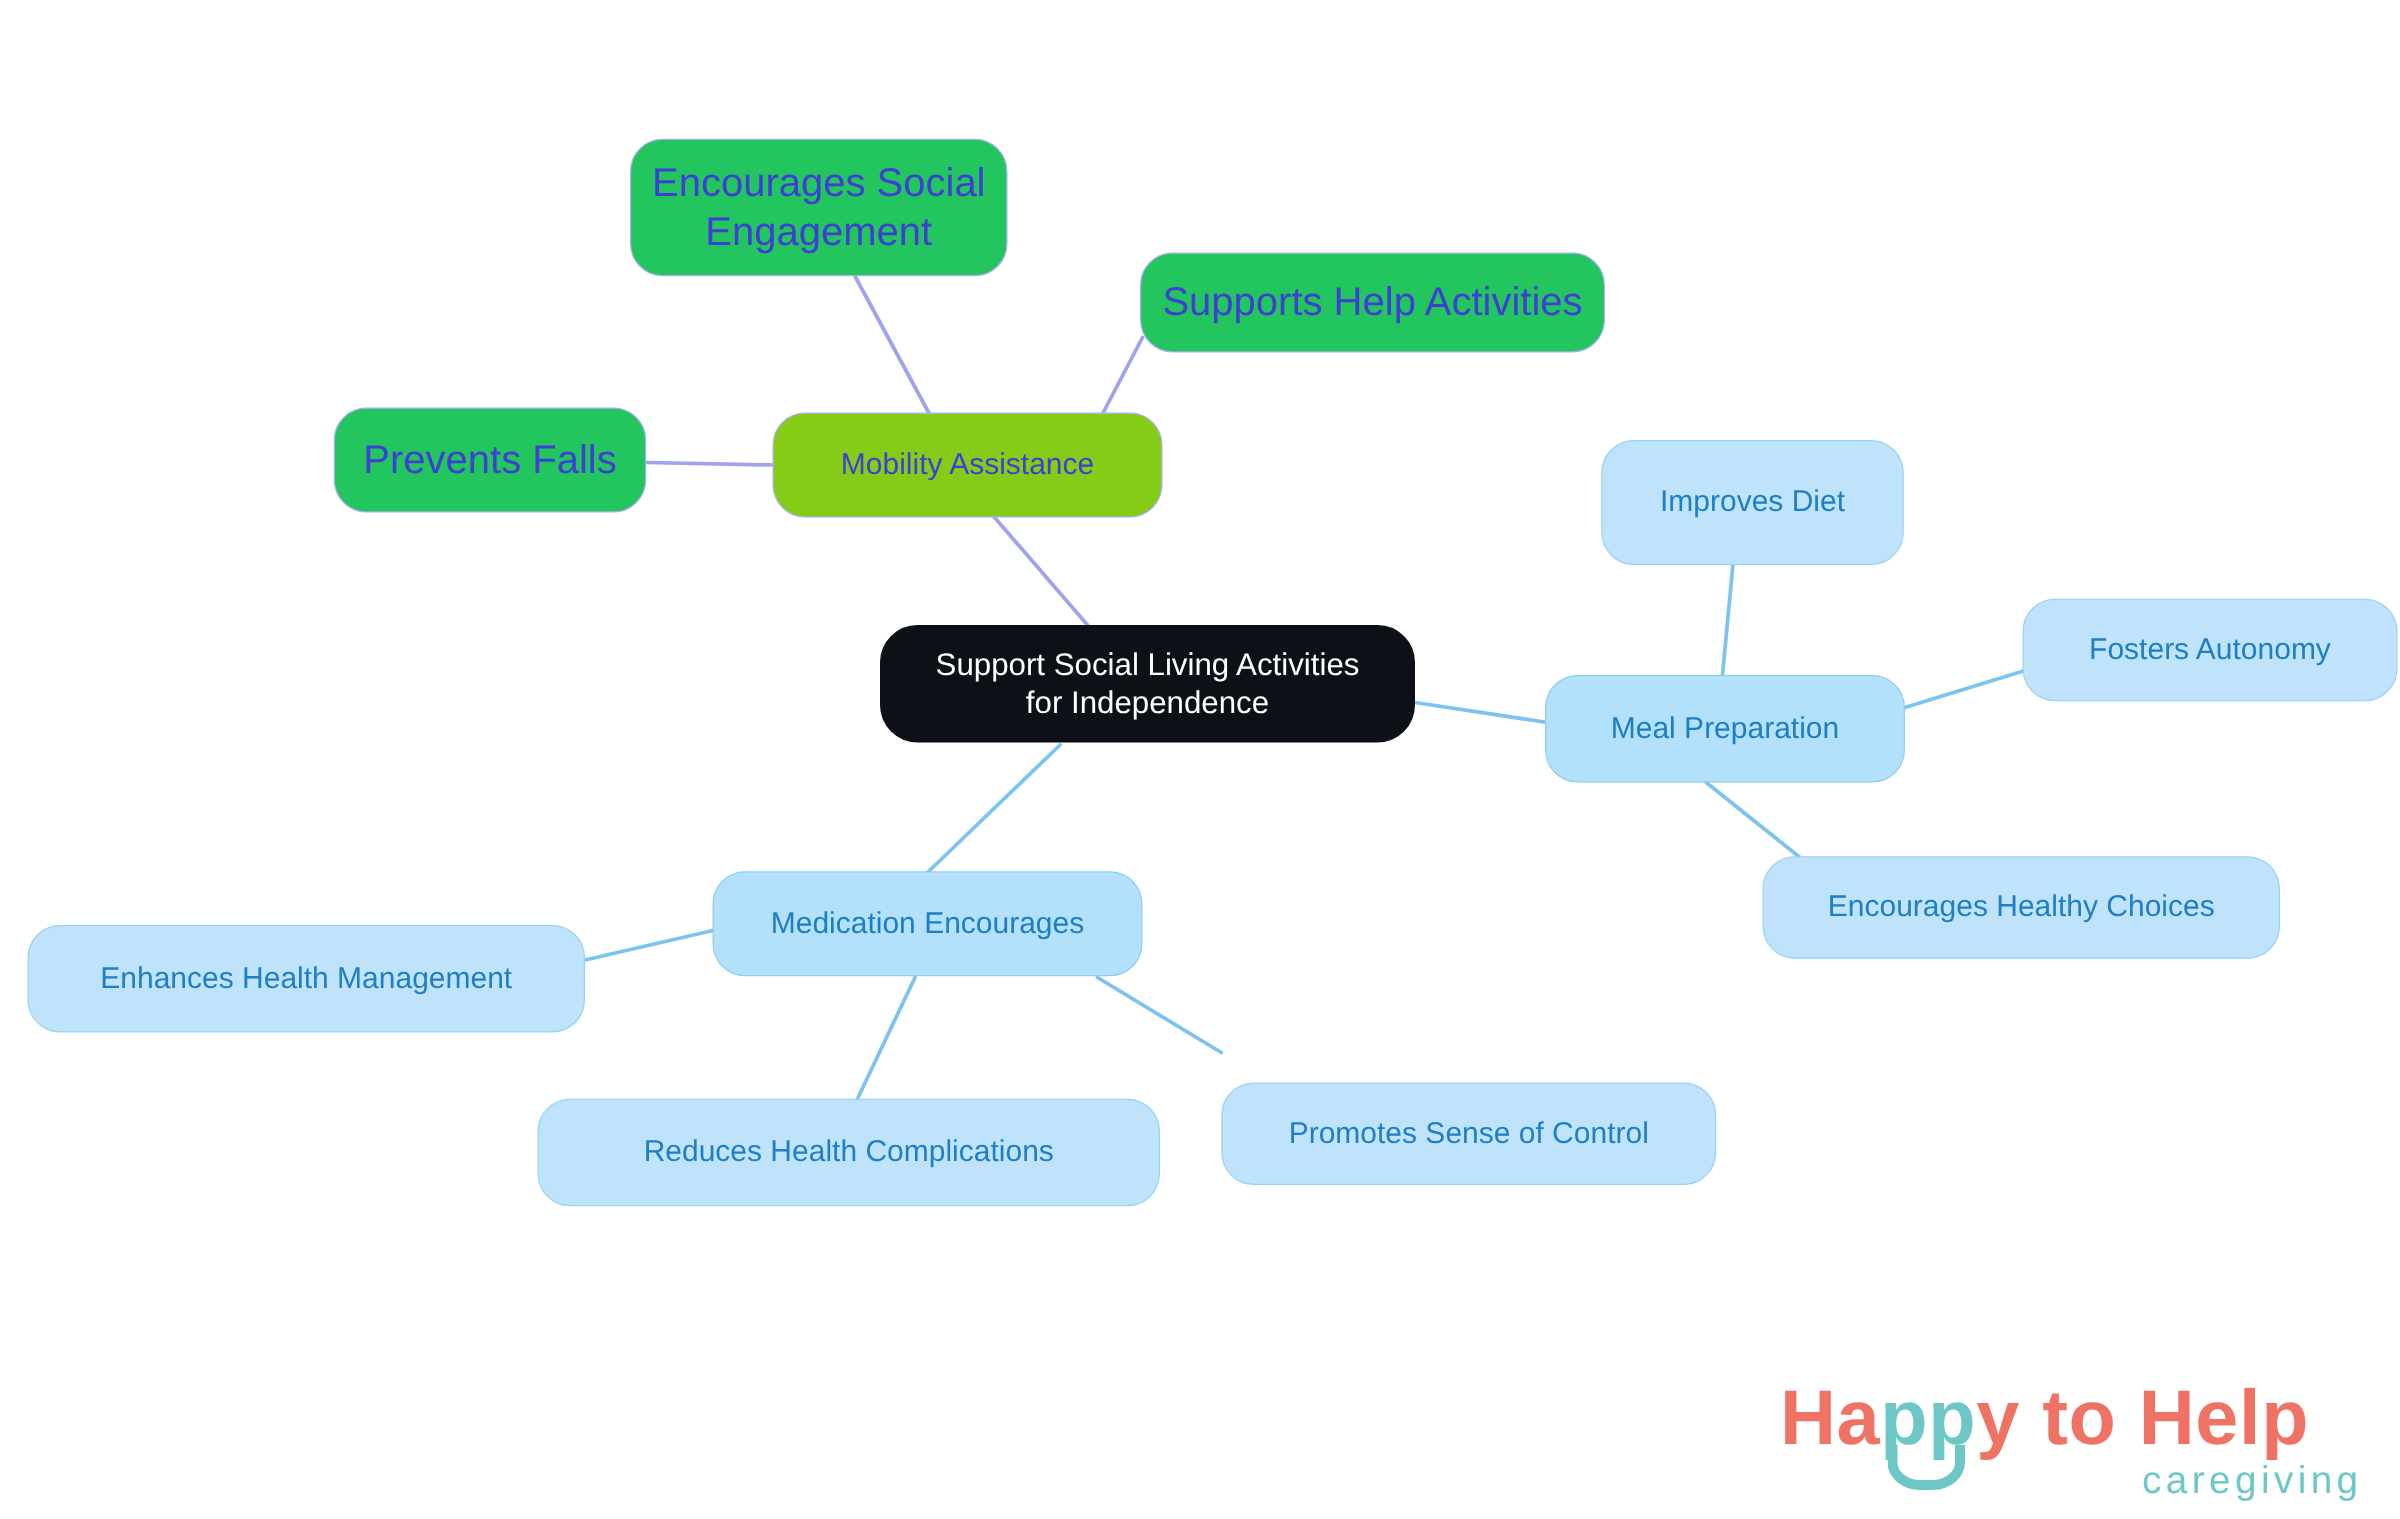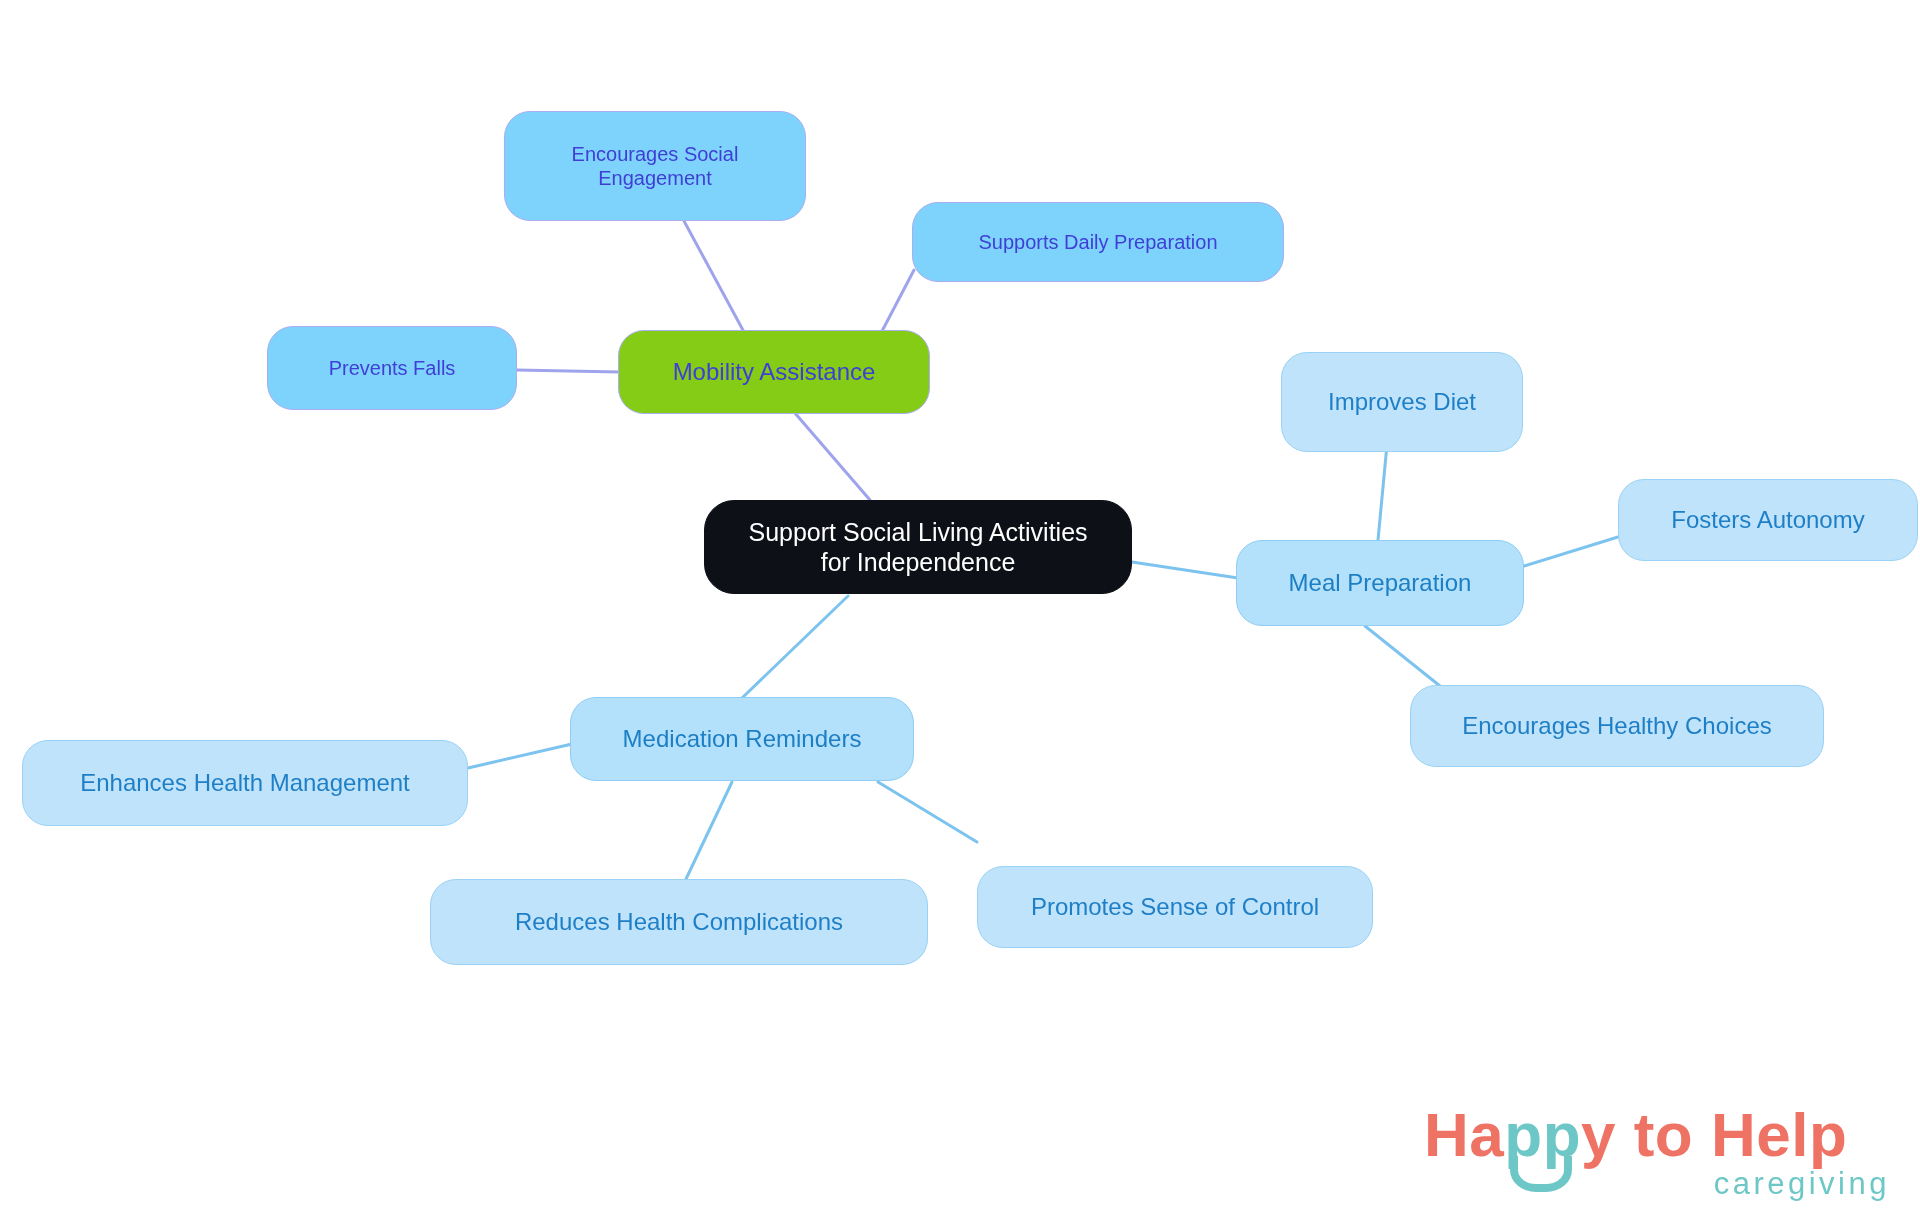--- a/index.html
+++ b/index.html
@@ -51,24 +51,24 @@
     color: #3f3fd6;
     font-size: 24px;
   }
   .node.branch-blue {
     background: #b3e0fb;
     border-color: #8fcdf4;
     color: #1c7fc4;
     font-size: 24px;
   }
   .node.leaf-purple {
-    background: #7dd3fc;
+    background: #22c55e;
     border-color: #aaaef0;
     color: #3f3fd6;
-    font-size: 20px;
+    font-size: 32px;
   }
   .node.leaf-blue {
     background: #bfe3fb;
     border-color: #9ad2f5;
     color: #1f7fc6;
     font-size: 24px;
   }
 
   
   #logo {
@@ -134,33 +134,33 @@
     </svg>
 
   <div class="node root" style="left: 704px; top: 500px; width: 428px; height: 94px;">Support Social Living Activities
 for Independence</div>
 
   <div class="node branch-purple" style="left: 618px; top: 330px; width: 312px; height: 84px;">Mobility Assistance</div>
 
   <div class="node leaf-purple" style="left: 504px; top: 111px; width: 302px; height: 110px;">Encourages Social
 Engagement</div>
 
-  <div class="node leaf-purple" style="left: 912px; top: 202px; width: 372px; height: 80px;">Supports Daily Preparation</div>
+  <div class="node leaf-purple" style="left: 912px; top: 202px; width: 372px; height: 80px;">Supports Help Activities</div>
 
   <div class="node leaf-purple" style="left: 267px; top: 326px; width: 250px; height: 84px;">Prevents Falls</div>
 
   <div class="node branch-blue" style="left: 1236px; top: 540px; width: 288px; height: 86px;">Meal Preparation</div>
 
   <div class="node leaf-blue" style="left: 1281px; top: 352px; width: 242px; height: 100px;">Improves Diet</div>
 
   <div class="node leaf-blue" style="left: 1618px; top: 479px; width: 300px; height: 82px;">Fosters Autonomy</div>
 
   <div class="node leaf-blue" style="left: 1410px; top: 685px; width: 414px; height: 82px;">Encourages Healthy Choices</div>
 
-  <div class="node branch-blue" style="left: 570px; top: 697px; width: 344px; height: 84px;">Medication Reminders</div>
+  <div class="node branch-blue" style="left: 570px; top: 697px; width: 344px; height: 84px;">Medication Encourages</div>
 
   <div class="node leaf-blue" style="left: 22px; top: 740px; width: 446px; height: 86px;">Enhances Health Management</div>
 
   <div class="node leaf-blue" style="left: 430px; top: 879px; width: 498px; height: 86px;">Reduces Health Complications</div>
 
   <div class="node leaf-blue" style="left: 977px; top: 820px; width: 396px; height: 82px; margin-top: 46px;">Promotes Sense of Control</div>
 
   <div id="logo">
     <div class="wordmark"><span>Ha</span><span class="teal">pp</span><span>y</span><span> to Help</span></div>
     <div class="smile"></div>

